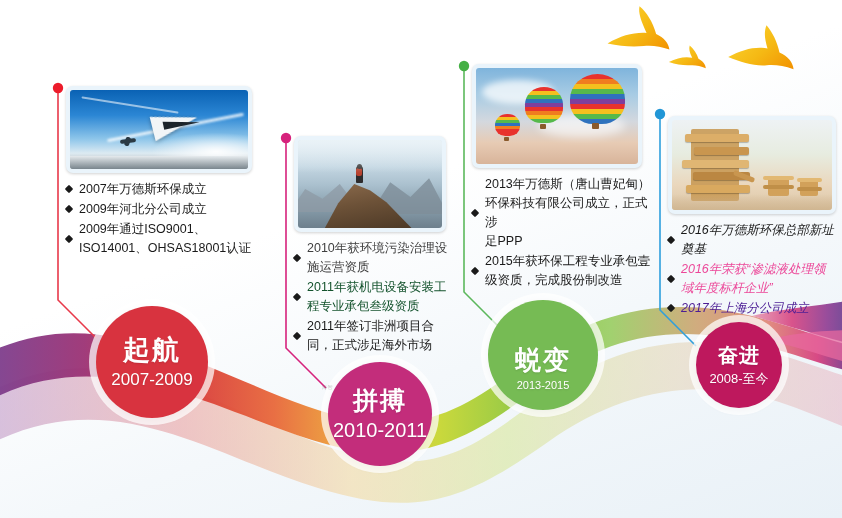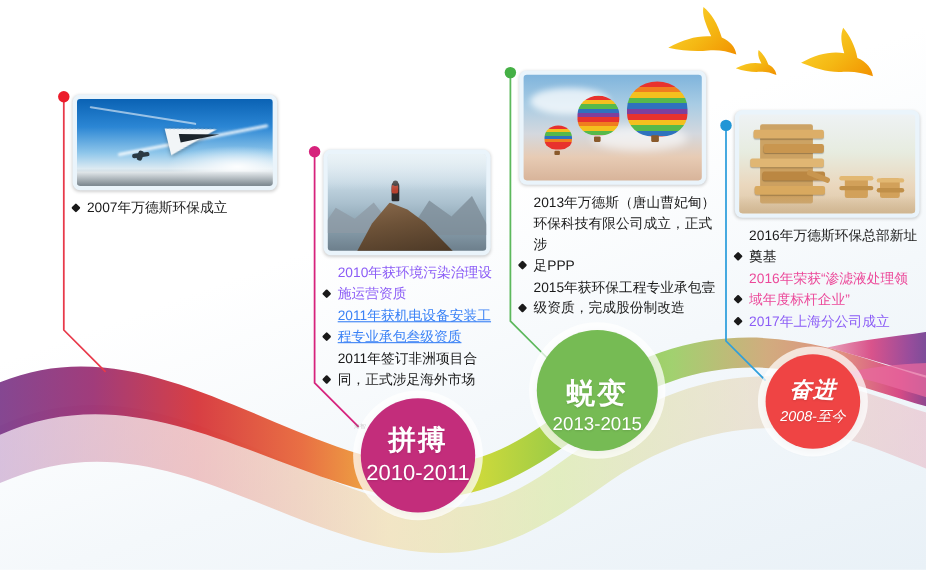--- a/index.html
+++ b/index.html
@@ -23,21 +23,21 @@
     border-radius:7px;
     padding:4px;
     background:#eaf4fb;
     box-shadow:0 1px 3px rgba(0,0,0,.18);
     box-sizing:border-box;
   }
   .photo .inner{width:100%;height:100%;border-radius:3px;overflow:hidden;position:relative;}
 
   .bullets{margin-top:7px;}
   .bullet{
-    display:flex;align-items:flex-end;
+    display:flex;align-items:center;
     font-size:12.5px;line-height:19px;color:#1a1a1a;
     margin-bottom:1px;
     font-family:"Liberation Sans","DejaVu Sans",sans-serif;
   }
   .dia{
     flex:0 0 auto;width:9px;height:19px;margin-right:4px;position:relative;
   }
   .dia::before{
     content:"";position:absolute;left:0;top:6px;width:6px;height:6px;
     transform:rotate(45deg);background:currentColor;border-radius:1px;
@@ -173,20 +173,29 @@
         <div style="position:absolute;left:28%;top:62%;width:16px;height:4px;background:#2b3a44;border-radius:2px;transform:rotate(-8deg);"></div>
         <div style="position:absolute;left:31%;top:60%;width:5px;height:9px;background:#2b3a44;border-radius:2px;transform:rotate(18deg);"></div>
         <div style="position:absolute;left:0;bottom:0;width:100%;height:16%;background:linear-gradient(180deg,rgba(230,235,238,.9),rgba(120,132,140,.95));"></div>
       </div>
     </div>
     <div class="bullets" style="color:#e8192c;">
       <div class="bullet">
         <span class="dia"></span>
         <span class="btext" style="color:#1a1a1a;">2007年万德斯环保成立</span>
       </div>
+      <div class="bullet">
+        <span class="dia"></span>
+        <span class="btext" style="color:#1a1a1a;">2009年河北分公司成立</span>
+      </div>
+      <div class="bullet">
+        <span class="dia"></span>
+        <span class="btext" style="color:#1a1a1a;">2009年通过ISO9001、
+ISO14001、OHSAS18001认证</span>
+      </div>
     </div>
   </div>
 
   <div class="col" id="col-2" style="left:294px;top:136px;width:166px;">
     <div class="photo" style="width:152px;height:96px;">
       <div class="inner" style="background:linear-gradient(180deg,#d9e6ee 0%,#c3d6e2 30%,#a9bfcd 52%,#8fa6b4 70%,#6d7f8c 100%);">
         <div style="position:absolute;left:-6%;top:42%;width:50%;height:40%;background:#8d9aa4;opacity:.75;
                     clip-path:polygon(0% 100%,22% 34%,46% 62%,70% 20%,100% 100%);"></div>
         <div style="position:absolute;right:-4%;top:38%;width:54%;height:46%;background:#7e8d98;opacity:.8;
                     clip-path:polygon(0% 100%,26% 22%,52% 58%,76% 12%,100% 100%);"></div>
@@ -195,26 +204,26 @@
                     clip-path:polygon(34% 0%,52% 14%,70% 40%,100% 100%,0% 100%,16% 42%);"></div>
         <div style="position:absolute;left:40%;top:30%;width:7px;height:17px;background:#2d2b2c;border-radius:3px 3px 1px 1px;"></div>
         <div style="position:absolute;left:40.5%;top:32%;width:6px;height:8px;background:#b8422f;border-radius:2px;"></div>
         <div style="position:absolute;left:41%;top:27%;width:5px;height:5px;background:#33302f;border-radius:50%;"></div>
         <div style="position:absolute;left:0;top:0;width:100%;height:38%;background:linear-gradient(180deg,rgba(236,244,248,.9),rgba(236,244,248,0));"></div>
       </div>
     </div>
     <div class="bullets" style="color:#d6227c;">
       <div class="bullet">
         <span class="dia"></span>
-        <span class="btext" style="color:#8b5cf6;">2010年获环境污染治理设
+        <span class="btext" style="color:#404040;">2010年获环境污染治理设
 施运营资质</span>
       </div>
       <div class="bullet">
         <span class="dia"></span>
-        <span class="btext" style="color:#3b82f6;text-decoration:underline;">2011年获机电设备安装工
+        <span class="btext" style="color:#14532d;">2011年获机电设备安装工
 程专业承包叁级资质</span>
       </div>
       <div class="bullet">
         <span class="dia"></span>
         <span class="btext" style="color:#1a1a1a;">2011年签订非洲项目合
 同，正式涉足海外市场</span>
       </div>
     </div>
   </div>
 
@@ -245,21 +254,21 @@
 足PPP</span>
       </div>
       <div class="bullet">
         <span class="dia"></span>
         <span class="btext" style="color:#1a1a1a;">2015年获环保工程专业承包壹
 级资质，完成股份制改造</span>
       </div>
     </div>
   </div>
 
-  <div class="col" id="col-4" style="left:668px;top:100px;width:172px;">
+  <div class="col" id="col-4" style="left:668px;top:116px;width:172px;font-style:italic;">
     <div class="photo" style="width:168px;height:98px;">
       <div class="inner" style="background:linear-gradient(180deg,#eef2f4 0%,#e7ece0 38%,#ead7bd 72%,#dcc6a6 100%);">
         <div style="position:absolute;left:12%;top:10%;width:30%;height:80%;background:#c99a55;border-radius:2px;opacity:.9;"></div>
         <div style="position:absolute;left:8%;top:16%;width:40%;height:9%;background:#dcae68;border-radius:2px;box-shadow:0 1px 1px rgba(0,0,0,.25);"></div>
         <div style="position:absolute;left:14%;top:30%;width:34%;height:9%;background:#c9964f;border-radius:2px;box-shadow:0 1px 1px rgba(0,0,0,.25);"></div>
         <div style="position:absolute;left:6%;top:44%;width:42%;height:9%;background:#e0b673;border-radius:2px;box-shadow:0 1px 1px rgba(0,0,0,.25);"></div>
         <div style="position:absolute;left:13%;top:58%;width:36%;height:9%;background:#bb8742;border-radius:2px;box-shadow:0 1px 1px rgba(0,0,0,.25);"></div>
         <div style="position:absolute;left:9%;top:72%;width:40%;height:9%;background:#d9a95f;border-radius:2px;box-shadow:0 1px 1px rgba(0,0,0,.25);"></div>
         <div style="position:absolute;left:38%;top:60%;width:14%;height:6%;background:#c9964f;border-radius:2px;transform:rotate(22deg);"></div>
         <div style="position:absolute;left:60%;top:62%;width:13%;height:22%;background:#d2a15a;border-radius:2px;"></div>
@@ -277,36 +286,40 @@
         <span class="btext" style="color:#1a1a1a;">2016年万德斯环保总部新址
 奠基</span>
       </div>
       <div class="bullet">
         <span class="dia"></span>
         <span class="btext" style="color:#ec4899;">2016年荣获“渗滤液处理领
 域年度标杆企业”</span>
       </div>
       <div class="bullet">
         <span class="dia"></span>
-        <span class="btext" style="color:#8b5cf6;">2017年上海分公司成立</span>
-      </div>
-    </div>
-  </div>
-
+        <span class="btext" style="color:#4c1d95;">2017年上海分公司成立</span>
+      </div>
+    </div>
+  </div>
+
+  <div class="badge" id="badge-1" style="left:96px;top:306px;width:112px;height:112px;background:#d8333f;">
+    <span class="cn" style="font-size:27px;">起航</span>
+    <span class="yr" style="font-size:17px;">2007-2009</span>
+  </div>
 
   <div class="badge" id="badge-2" style="left:328px;top:362px;width:104px;height:104px;background:#c32d7b;">
     <span class="cn" style="font-size:25px;">拼搏</span>
     <span class="yr" style="font-size:20px;">2010-2011</span>
   </div>
 
   <div class="badge" id="badge-3" style="left:488px;top:300px;width:110px;height:110px;background:#76bb54;">
     <span class="cn" style="font-size:26px;margin-top:28px;">蜕变</span>
-    <span class="yr" style="font-size:17px;">2013-2015</span>
-  </div>
-
-  <div class="badge" id="badge-4" style="left:696px;top:322px;width:86px;height:86px;background:#ef4444;font-style:italic;">
+    <span class="yr" style="font-size:11px;">2013-2015</span>
+  </div>
+
+  <div class="badge" id="badge-4" style="left:696px;top:322px;width:86px;height:86px;background:#be185d;">
     <span class="cn" style="font-size:20px;letter-spacing:1px;">奋进</span>
     <span class="yr" style="font-size:13px;">2008-至今</span>
   </div>
 
   <div class="wm" style="left:322px;top:384px;">海智</div>
 
 </div>
 
 </body></html>

